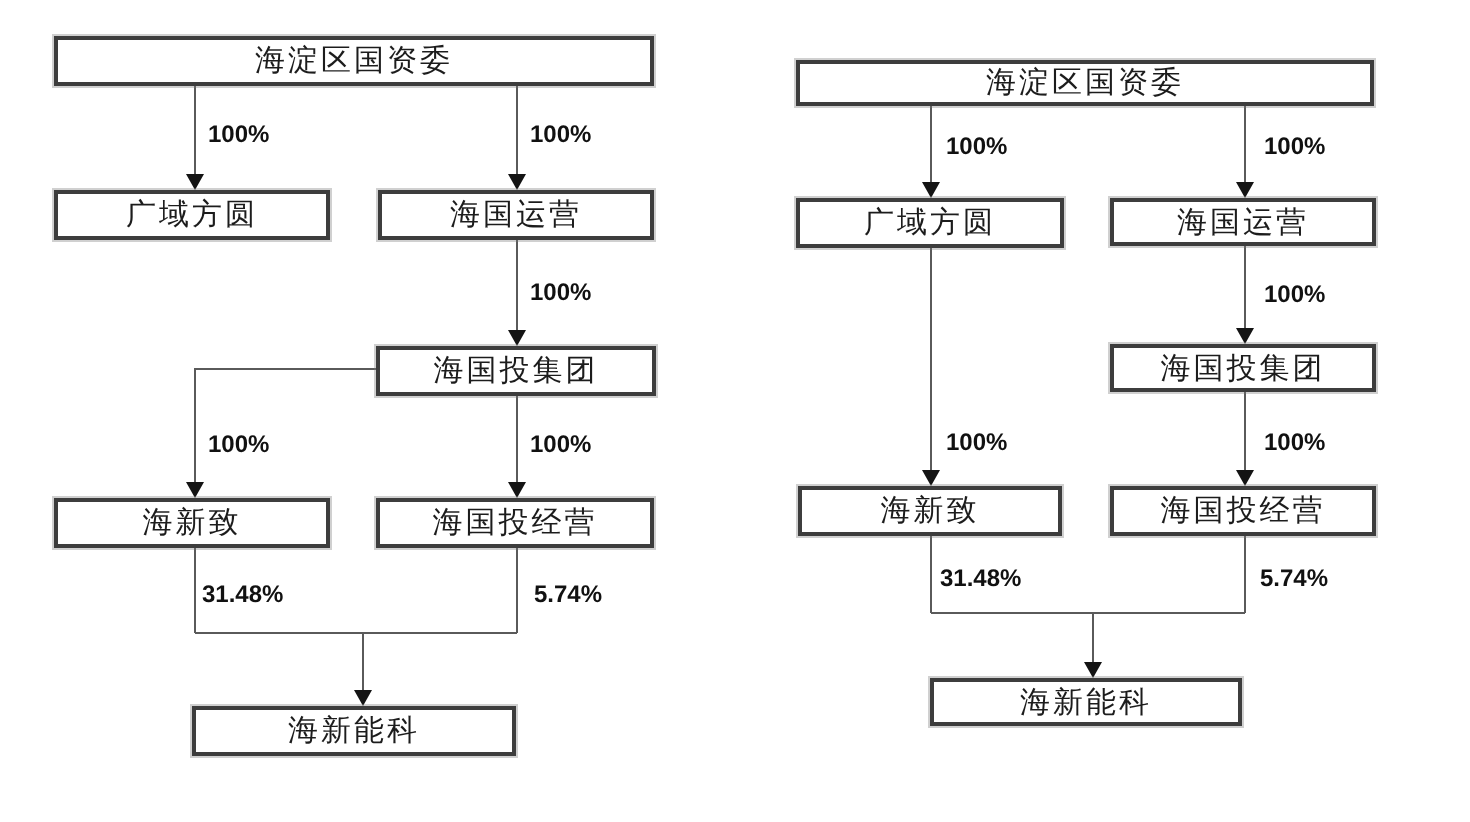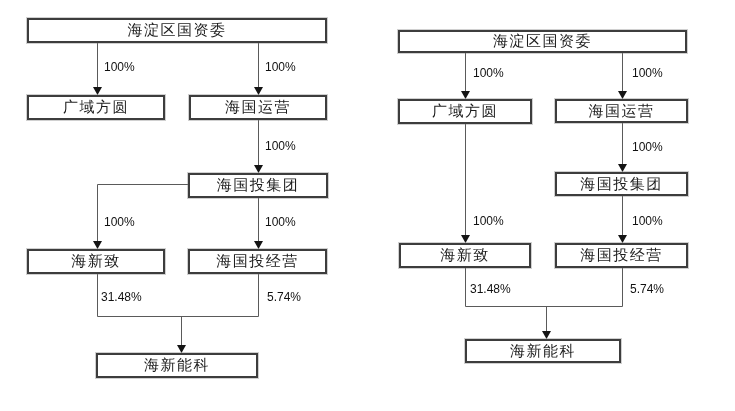--- a/index.html
+++ b/index.html
@@ -19,21 +19,21 @@
     border:2px solid #3d3d3d;
     box-shadow: 0 0 0 1px rgba(120,120,120,0.35);
     display:flex; align-items:center; justify-content:center;
     font-family:"Liberation Serif","DejaVu Serif",serif;
     font-size:15px; color:#1c1c1c;
     letter-spacing:1.5px;
     white-space:nowrap;
   }
   .pct {
     position:absolute;
-    font-size:12px; font-weight:400; color:#111111;
+    font-size:12px; font-weight:700; color:#111111;
     line-height:14px; white-space:nowrap;
   }
 </style>
 </head>
 <body>
 
 <div class="canvas">
 
   <svg class="connectors" width="735" height="411" viewBox="0 0 735 411">
     <g stroke="#5a5a5a" stroke-width="1" fill="none">

